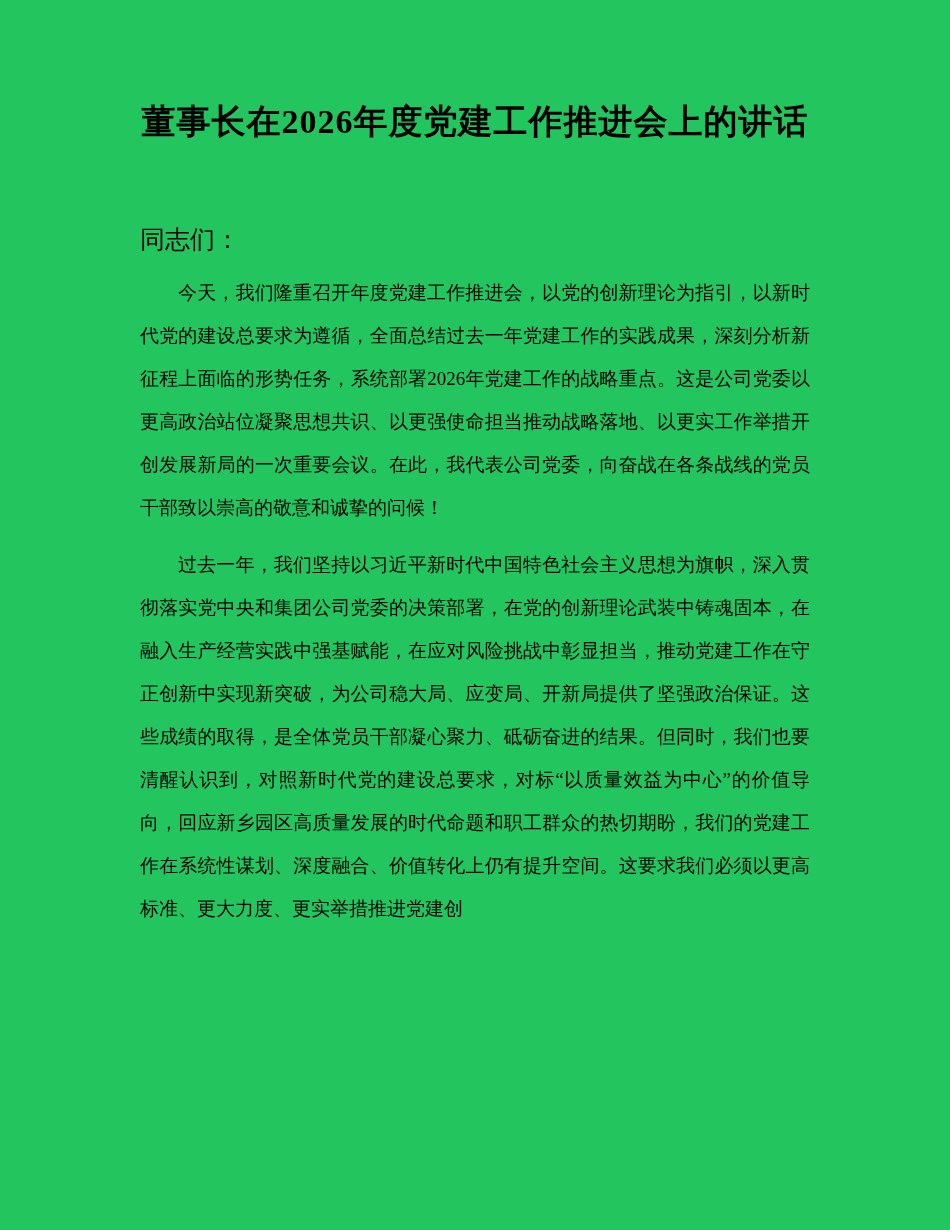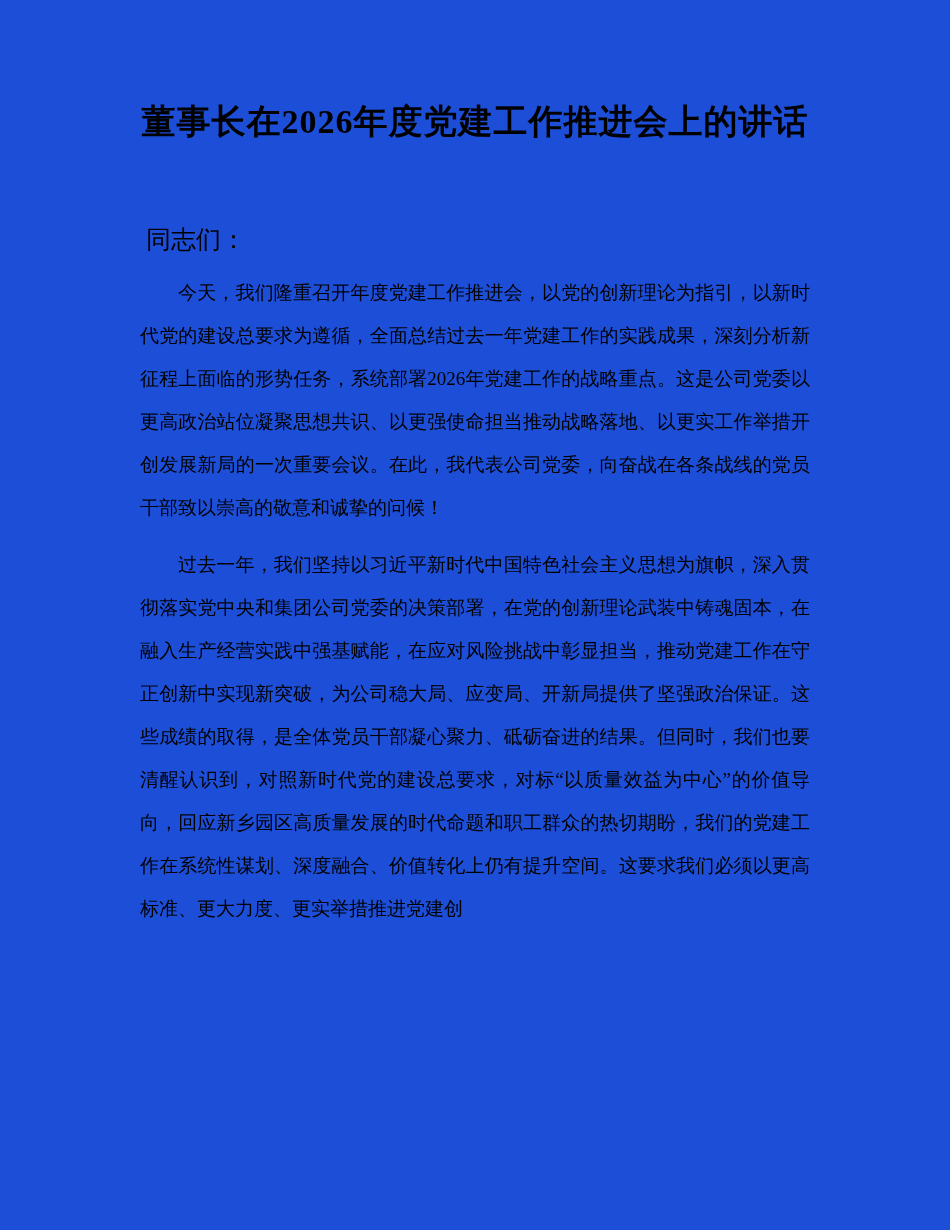--- a/index.html
+++ b/index.html
@@ -12,34 +12,34 @@
     height: 1230px;
     font-family: "Liberation Serif", "DejaVu Serif", serif;
     color: #000000;
   }
   .page {
     box-sizing: border-box;
     width: 950px;
     height: 1230px;
     padding: 100px 140px 40px 140px;
     overflow: hidden;
-    background: #1d4ed8;
+    background: #22c55e;
   }
   .doc-title {
     font-size: 34px;
     font-weight: bold;
     text-align: center;
     margin: 0 0 74px 0;
     line-height: 1.3;
     letter-spacing: 1px;
   }
   .salutation {
     font-size: 25px;
     line-height: 43px;
-    margin: 0 0 10px 6px;
+    margin: 0 0 10px 0;
     text-indent: 0;
   }
   .body-para {
     font-size: 19px;
     line-height: 43px;
     margin: 0 0 14px 0;
     text-indent: 2em;
     text-align: justify;
   }
 </style>

